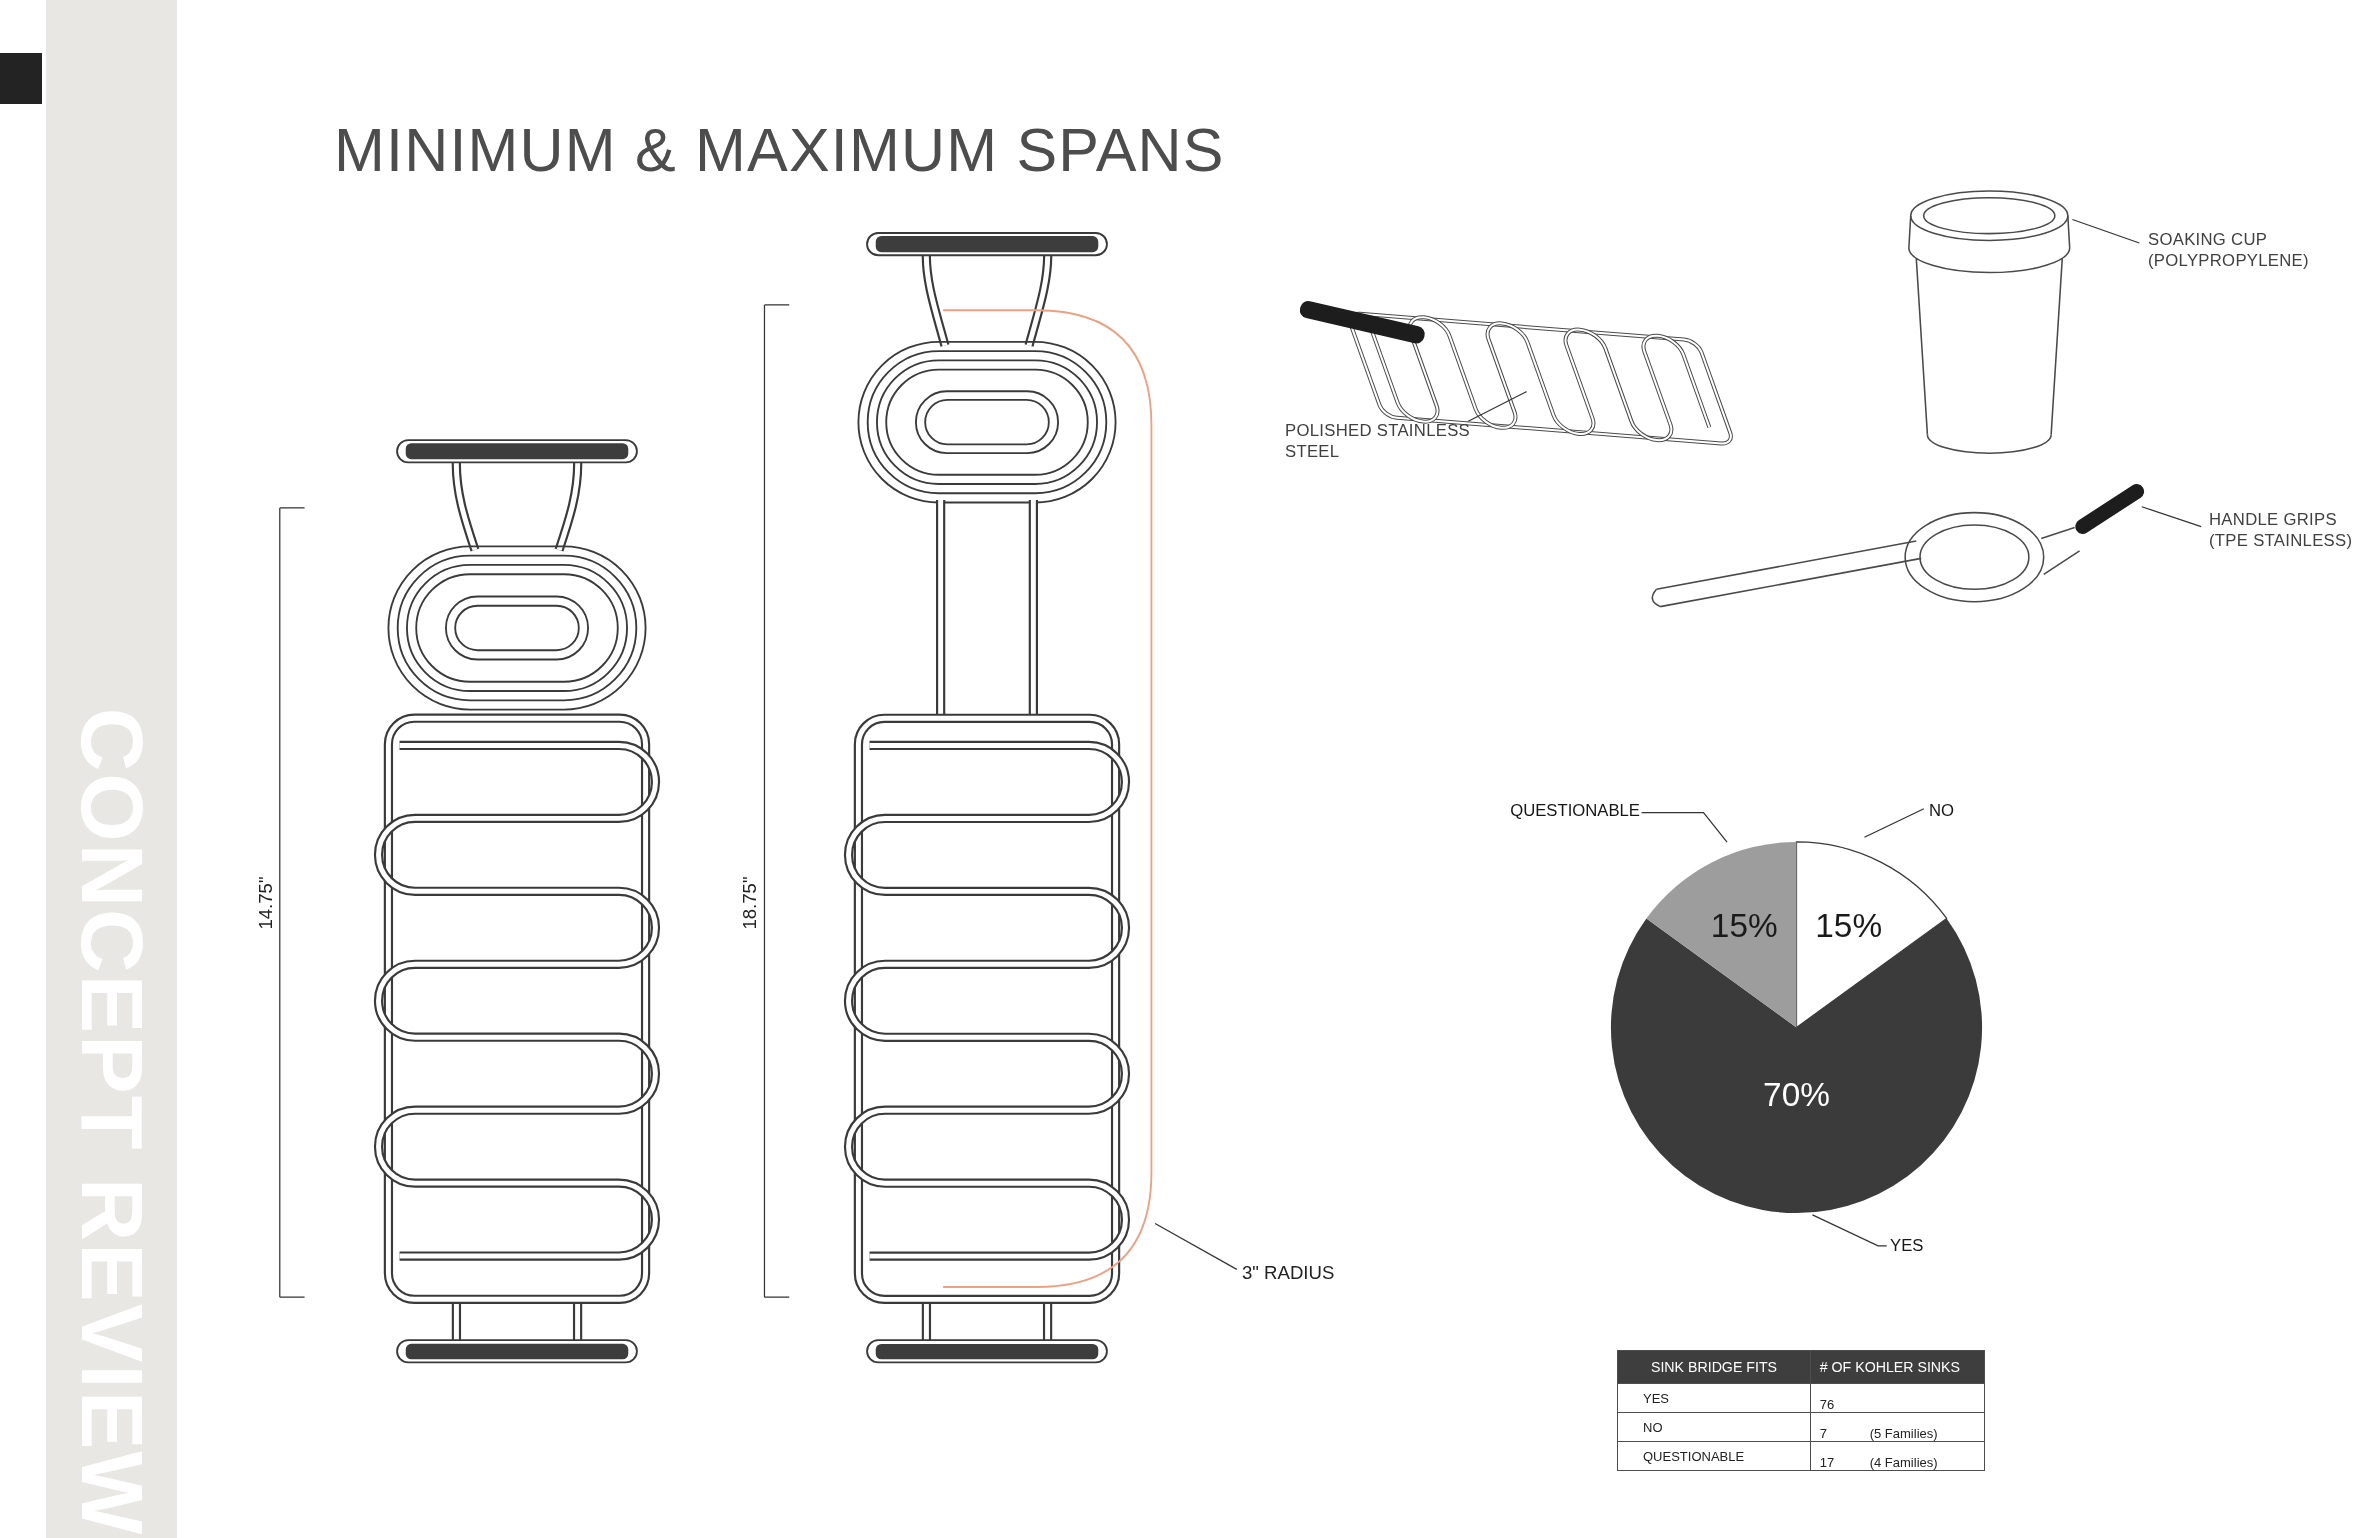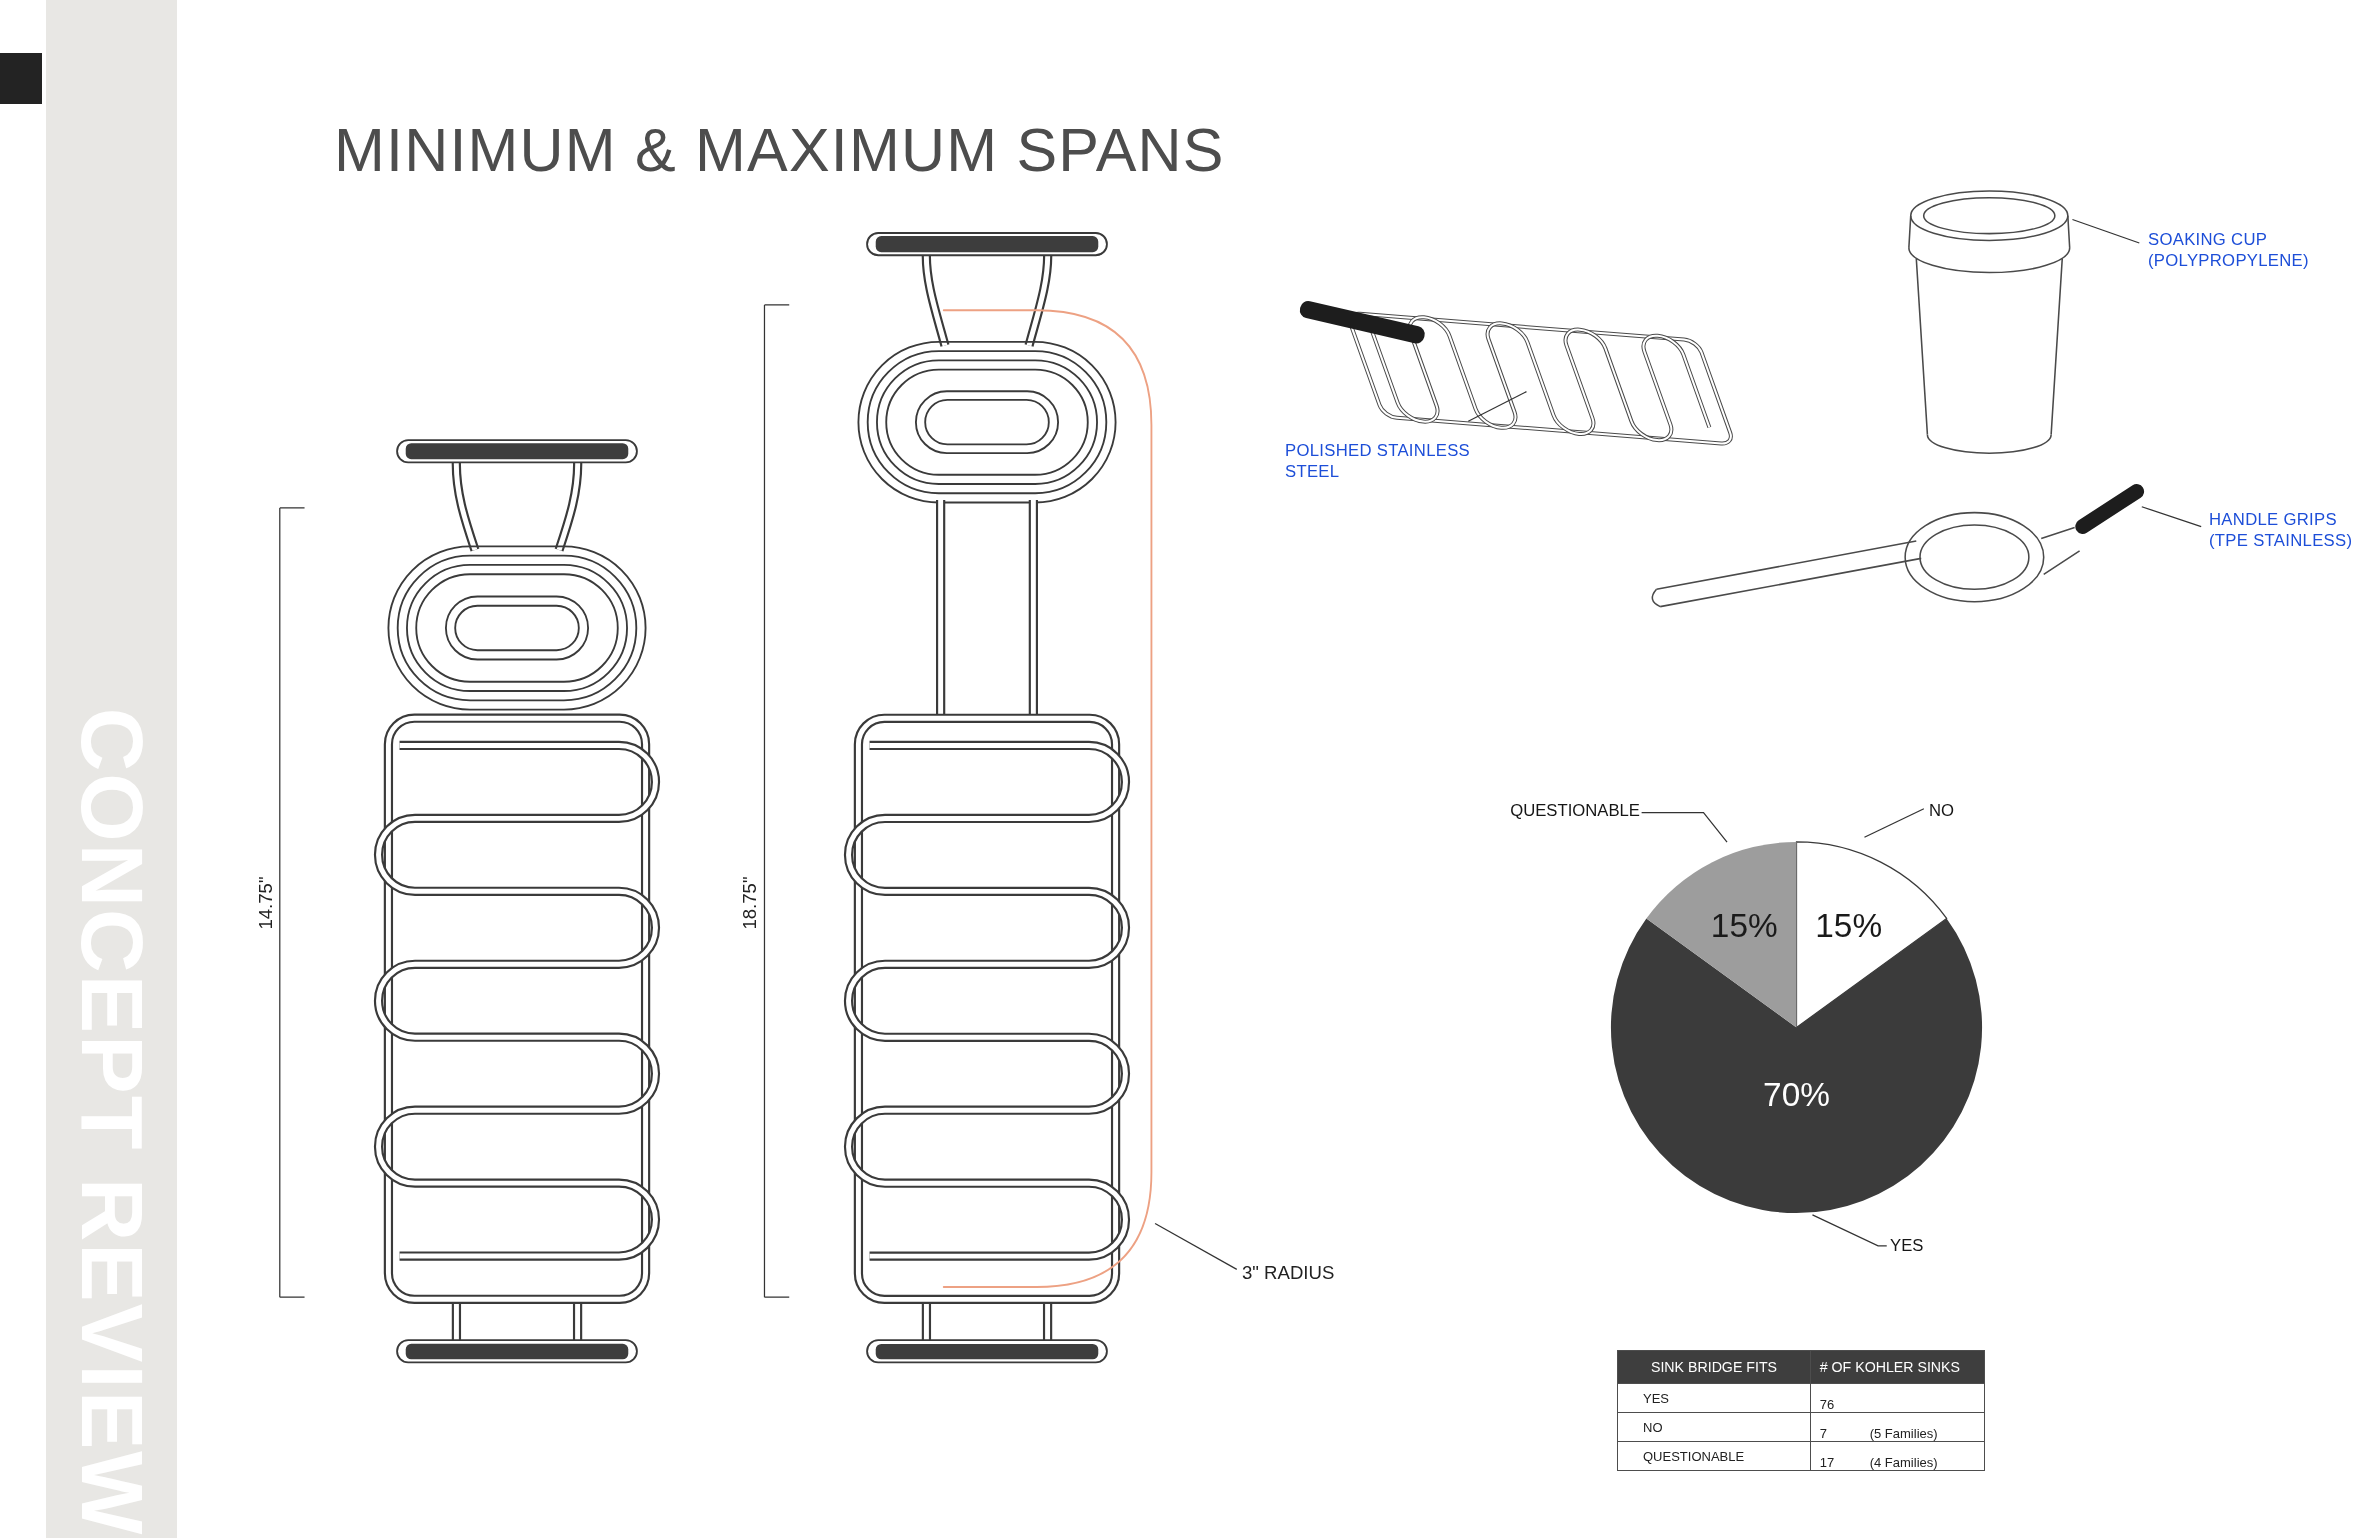--- a/index.html
+++ b/index.html
@@ -9,21 +9,21 @@
   }
   svg.layer{position:absolute;overflow:visible;}
   .corner-square{position:absolute;left:0;top:53px;width:42px;height:51px;background:#232323;}
   .sidebar-bar{position:absolute;left:46px;top:0;width:131px;height:1539px;background:#e8e7e4;}
   .sidebar-text{
     position:absolute;left:112px;top:1122px;
     transform:translate(-50%,-50%) rotate(90deg);
     font-size:88px;font-weight:bold;color:#ffffff;letter-spacing:1.9px;white-space:nowrap;
   }
   .page-title{position:absolute;left:334px;top:115px;font-size:61px;color:#4d4d4d;letter-spacing:1.2px;white-space:nowrap;}
-  .label{position:absolute;font-size:16.7px;line-height:1.25;color:#1d4ed8;letter-spacing:0.3px;}
+  .label{position:absolute;font-size:16.7px;line-height:1.25;color:#404040;letter-spacing:0.3px;}
   .dim-label{
     position:absolute;transform:translate(-50%,-50%) rotate(-90deg);
     font-size:18.6px;color:#222;white-space:nowrap;
   }
   .radius-label{position:absolute;font-size:18.6px;color:#222;white-space:nowrap;}
   .pie-callout{position:absolute;font-size:16.7px;color:#161616;white-space:nowrap;}
   .pie-pct{font-size:54px;font-family:"Liberation Sans",sans-serif;}
 
   
   .tube-outer{fill:none;stroke:#3a3a3a;stroke-width:15;}
@@ -192,21 +192,21 @@
   <path class="ann" d="M 3460,818 L 3556,850"></path>
   <path class="ann" d="M 2652,1312 H 2752 L 2790,1360"></path>
   <path class="ann" d="M 3108,1306 L 3012,1352"></path>
   <path class="ann" d="M 2928,1962 L 3034,2012 H 3048"></path>
 </svg>
 
 <div class="dim-label" style="left:266px;top:903px;">14.75"</div>
 <div class="dim-label" style="left:750px;top:903px;">18.75"</div>
 <div class="radius-label" style="left:1242px;top:1262px;">3" RADIUS</div>
 
-<div class="label" style="left:1285px;top:421px;margin-top:20px;">
+<div class="label" style="left:1285px;top:421px;">
   <div>POLISHED STAINLESS</div>
   <div>STEEL</div>
 </div>
 <div class="label" style="left:2148px;top:230px;">
   <div>SOAKING CUP</div>
   <div>(POLYPROPYLENE)</div>
 </div>
 <div class="label" style="left:2209px;top:510px;">
   <div>HANDLE GRIPS</div>
   <div>(TPE STAINLESS)</div>

